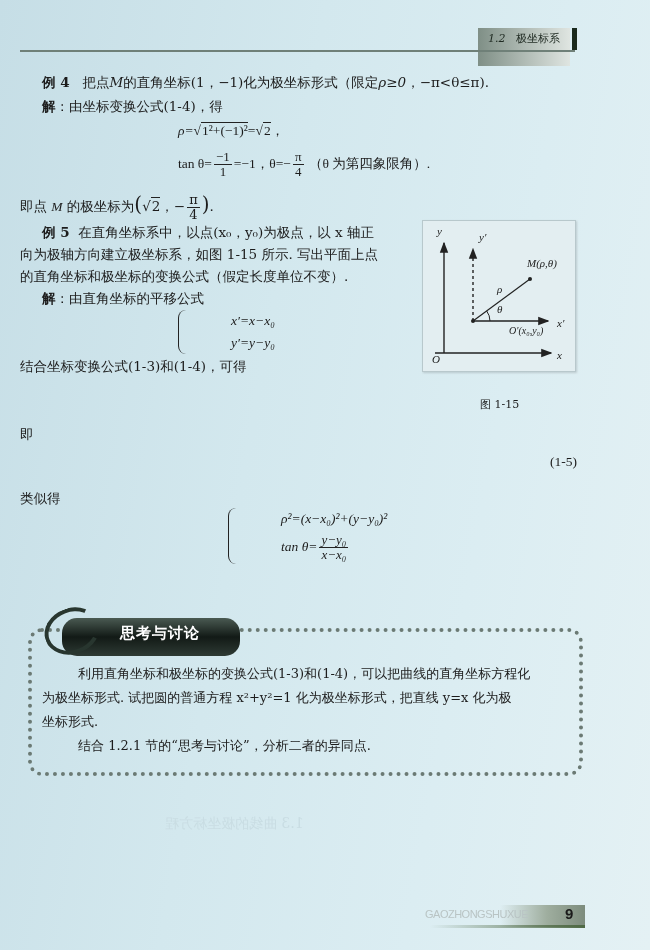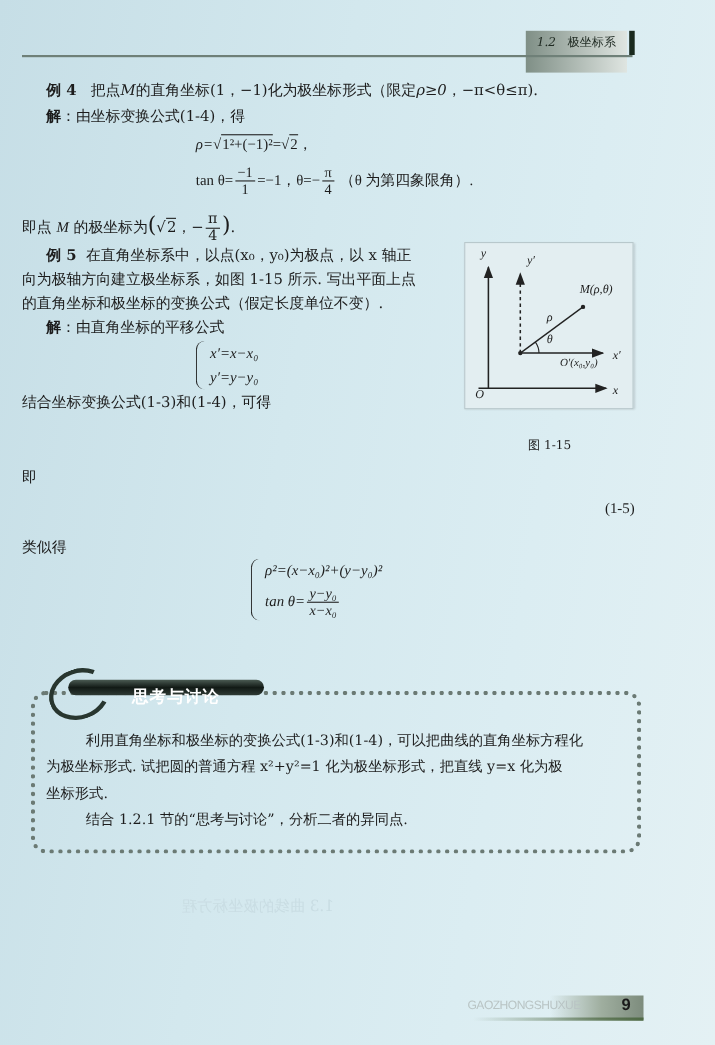--- a/index.html
+++ b/index.html
@@ -23,37 +23,37 @@
     font-size:11px; font-style:italic; font-weight:normal; color:#1f2a22;
     line-height:22px; padding-left:10px; box-sizing:border-box;
   }
   .header-bar { left:572px; top:28px; width:5px; height:22px; background:#1a2a1e; }
 
   
   .frac { display:inline-block; vertical-align:middle; text-align:center; margin:0 2px; }
   .frac > span { display:block; line-height:14px; font-size:13px; }
   .frac > span.num { border-bottom:1px solid #222; padding:0 2px; }
   .sqrt { border-top:1px solid #222; padding-left:1px; }
-  .brace-group { display:flex; align-items:stretch; }
+  .brace-group { display:flex; align-items:stretch;gap:40px; }
   .brace {
     width:8px; border-left:1.2px solid #222; border-radius:8px 0 0 8px; margin-right:4px;
   }
   .brace-lines div { font-size:13.5px; line-height:22px; white-space:nowrap; }
 
   
   .figure { left:422px; top:220px; width:152px; height:150px; background:#e3eef1; border:1px solid #b8c8cc; box-shadow:1px 1px 2px rgba(0,0,0,0.15); }
   .fig-caption { left:480px; top:397px; font-size:11px; }
 
   
   .think-box {
     left:28px; top:628px; width:555px; height:148px; box-sizing:border-box;
     border:4px dotted #6b7a74; border-radius:14px;
   }
   .think-badge {
-    left:62px; top:618px; width:178px; height:14px; border-radius:15px;
+    left:62px; top:618px; width:178px; height:38px; border-radius:15px;
     background: linear-gradient(180deg,#4a5a52 0%, #121a16 50%, #2e3a34 100%);
     color:#fff; font-weight:bold; font-size:15px; line-height:30px;
     padding-left:58px; box-sizing:border-box; letter-spacing:1px;
   }
   .think-swirl {
     left:44px; top:608px; width:56px; height:46px;
     border-radius:50%; border:4px solid #28362f; border-right-color:transparent;
     box-sizing:border-box; transform:rotate(-20deg);
   }
   .think-text { font-size:13px; line-height:24px; white-space:nowrap; }

